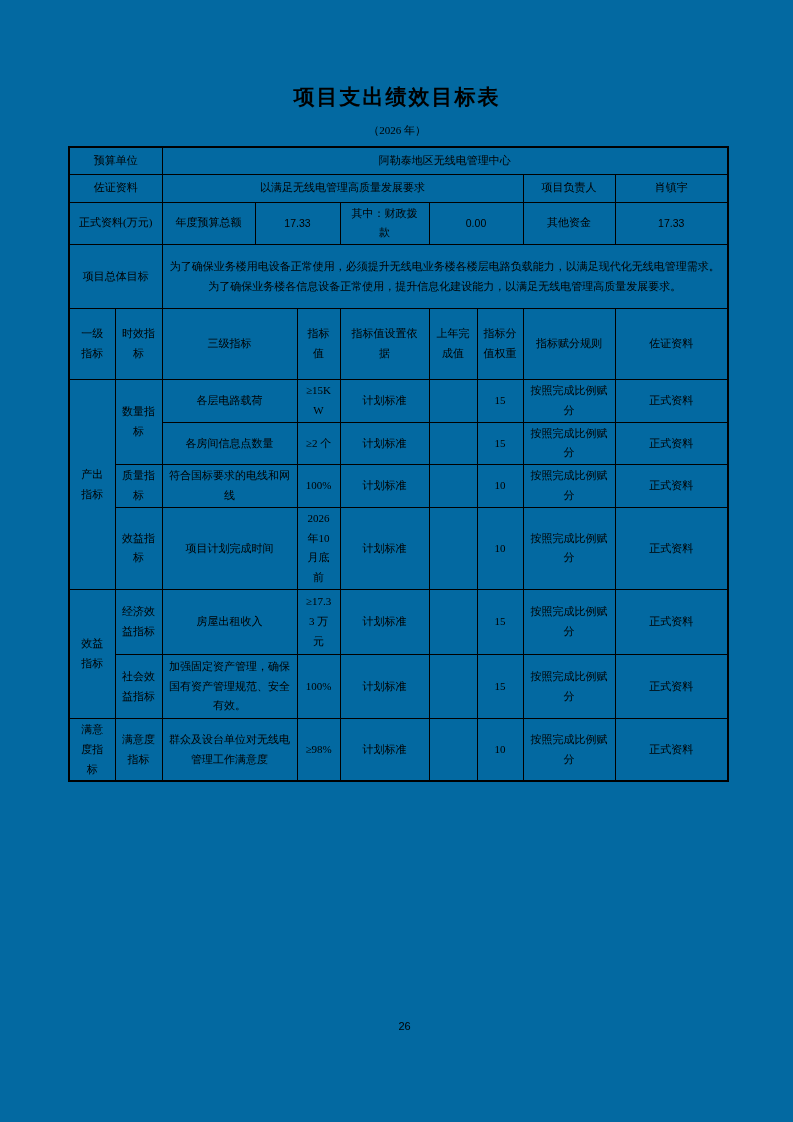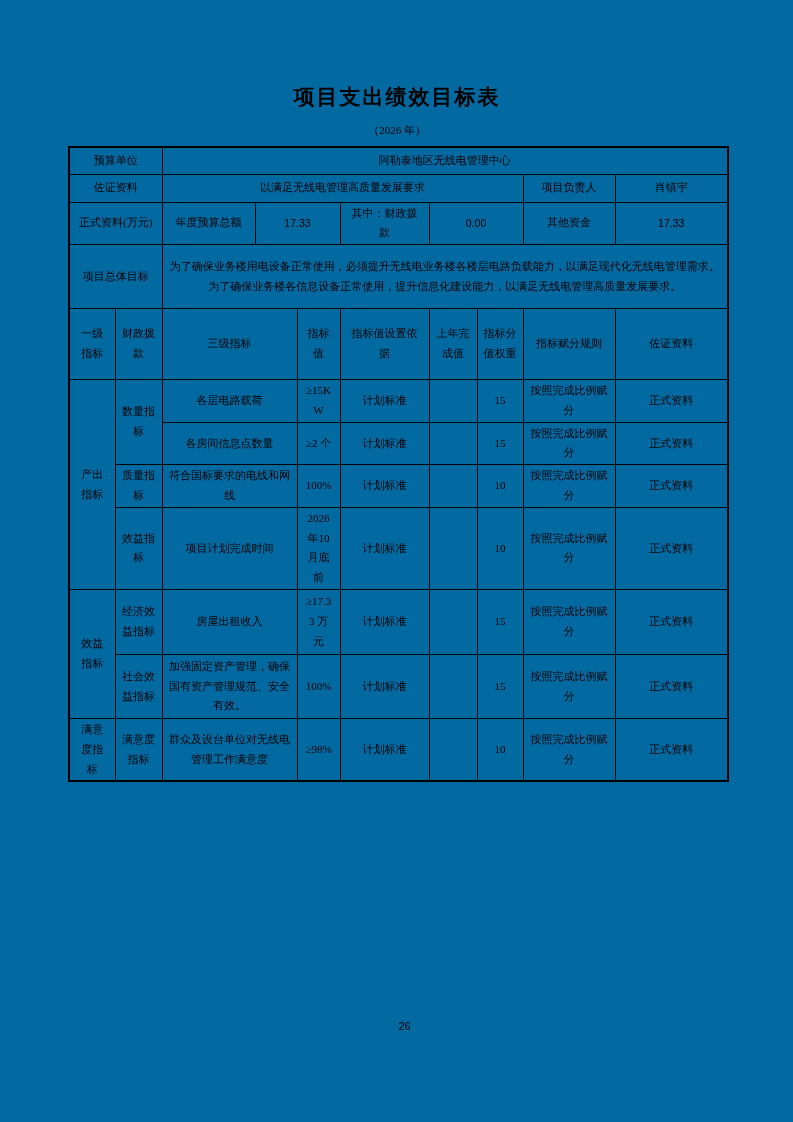--- a/index.html
+++ b/index.html
@@ -130,21 +130,21 @@
           <td>其他资金</td>
           <td class="num">17.33</td>
         </tr>
         <tr class="h64">
           <td colspan="2" class="b">项目总体目标</td>
           <td colspan="8" class="goal">为了确保业务楼用电设备正常使用，必须提升无线电业务楼各楼层电路负载能力，以满足现代化无线电管理需求。为了确保业务楼各信息设备正常使用，提升信息化建设能力，以满足无线电管理高质量发展要求。</td>
         </tr>
 
         <tr class="h71">
           <td class="b">一级指标</td>
-          <td class="b">财政拨款</td>
+          <td class="b">时效指标</td>
           <td colspan="2" class="b wide">三级指标</td>
           <td class="b">指标值</td>
           <td class="b">指标值设置依据</td>
           <td class="b">上年完成值</td>
           <td class="b">指标分值权重</td>
           <td class="b wide">指标赋分规则</td>
           <td class="b wide">佐证资料</td>
         </tr>
 
         <tr class="h41">

